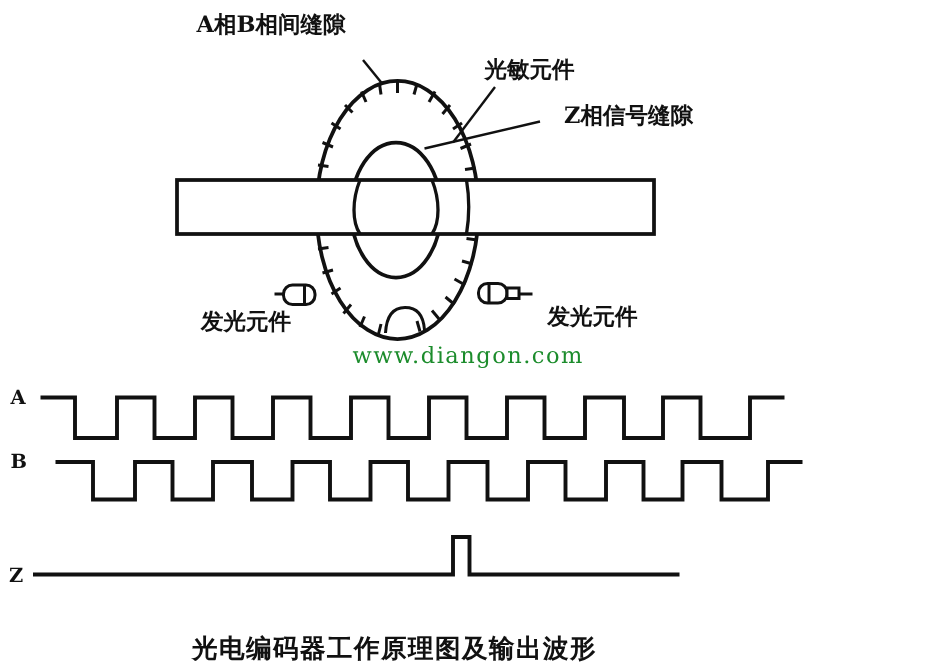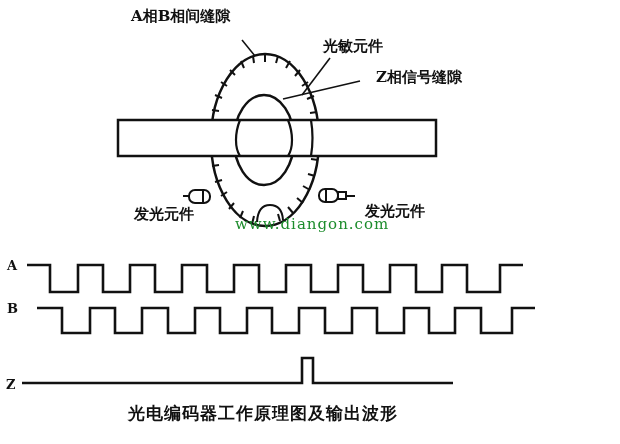--- a/index.html
+++ b/index.html
@@ -84,19 +84,19 @@
   <polyline fill="none" stroke="#111" stroke-width="2.6" points="37,308 62,308 62,333 90,333 90,308 115,308 115,333 142,333 142,308 168,308 168,333 195,333 195,308 220,308 220,333 247,333 247,308 272,308 272,333 299,333 299,308 325,308 325,333 352,333 352,308 377,308 377,333 404,333 404,308 429,308 429,333 455,333 455,308 481,308 481,333 512,333 512,308 535,308"></polyline>
 
   <polyline fill="none" stroke="#111" stroke-width="2.6" points="22,383 302,383 302,358 313,358 313,383 453,383"></polyline>
 </svg>
 
 <div class="lbl" style="left:131px;top:9px;">A相B相间缝隙</div>
 <div class="lbl" style="left:323px;top:39px;">光敏元件</div>
 <div class="lbl" style="left:376px;top:70px;">Z相信号缝隙</div>
 <div class="lbl" style="left:134px;top:207px;">发光元件</div>
 <div class="lbl" style="left:326px;top:204px;margin-left:39px;">发光元件</div>
-<div class="wm" style="left:235px;top:217px;">www.diangon.com</div>
+<div class="wm" style="left:235px;top:230px;">www.diangon.com</div>
 
 <div class="sig" style="left:7px;top:259px;">A</div>
 <div class="sig" style="left:7px;top:302px;">B</div>
 <div class="sig" style="left:6px;top:378px;">Z</div>
 
-<div class="cap" style="left:128px;top:405px;">光电编码器工作原理图及输出波形</div>
+<div class="cap" style="left:128px;top:425px;">光电编码器工作原理图及输出波形</div>
 
 </body></html>

